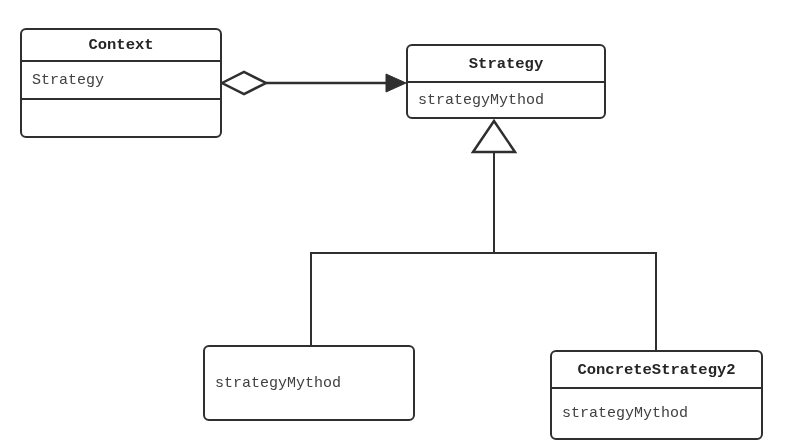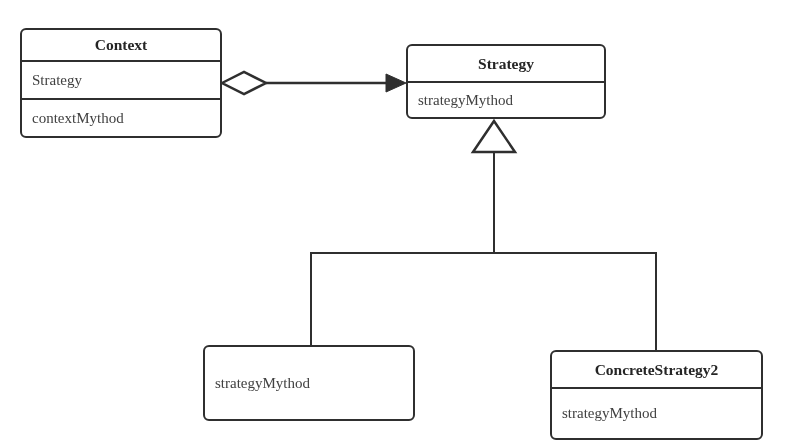--- a/index.html
+++ b/index.html
@@ -1,21 +1,21 @@
 <!DOCTYPE html>
 <html><head>
 <meta charset="utf-8">
 <style>
   html, body { margin: 0; padding: 0; background: #ffffff; }
   .canvas {
     position: relative;
     width: 787px;
     height: 446px;
     background: #ffffff;
-    font-family: Liberation Serif, serif;
+    font-family: Liberation Mono, monospace;
     overflow: hidden;
   }
   svg.connectors {
     position: absolute;
     left: 0; top: 0;
     width: 787px; height: 446px;
   }
   .uml-class {
     position: absolute;
     box-sizing: border-box;
@@ -74,21 +74,20 @@
     <polygon points="494,121 473,152 515,152" fill="#ffffff" stroke="#2f2f2f" stroke-width="2.5" stroke-linejoin="miter"></polygon>
     <line x1="494" y1="152" x2="494" y2="253" stroke="#2f2f2f" stroke-width="2"></line>
     <line x1="311" y1="253" x2="656" y2="253" stroke="#2f2f2f" stroke-width="2"></line>
     <line x1="311" y1="252" x2="311" y2="345" stroke="#2f2f2f" stroke-width="2"></line>
     <line x1="656" y1="252" x2="656" y2="350" stroke="#2f2f2f" stroke-width="2"></line>
   </svg>
 
   <div class="uml-class" id="class-context">
     <div class="uml-title">Context</div>
     <div class="uml-member attr sep">Strategy</div>
-    <div class="uml-member fill">contextMythod</div>
   </div>
 
   <div class="uml-class" id="class-strategy">
     <div class="uml-title">Strategy</div>
     <div class="uml-member fill">strategyMythod</div>
   </div>
 
   <div class="uml-class" id="class-concrete1">
     <div class="uml-member fill">strategyMythod</div>
   </div>

